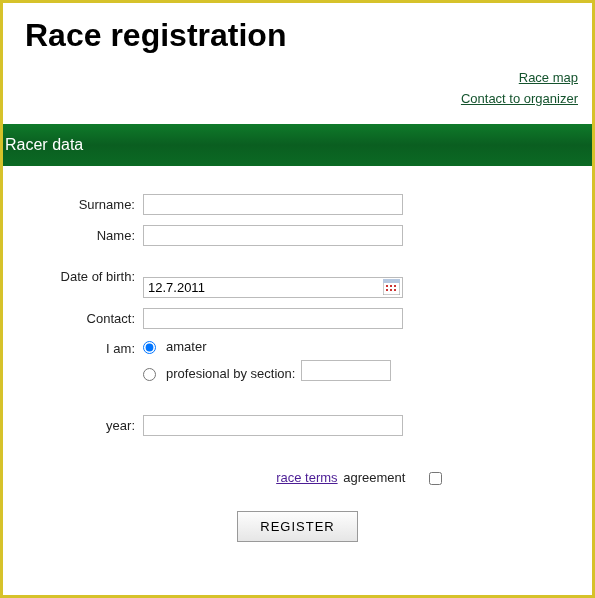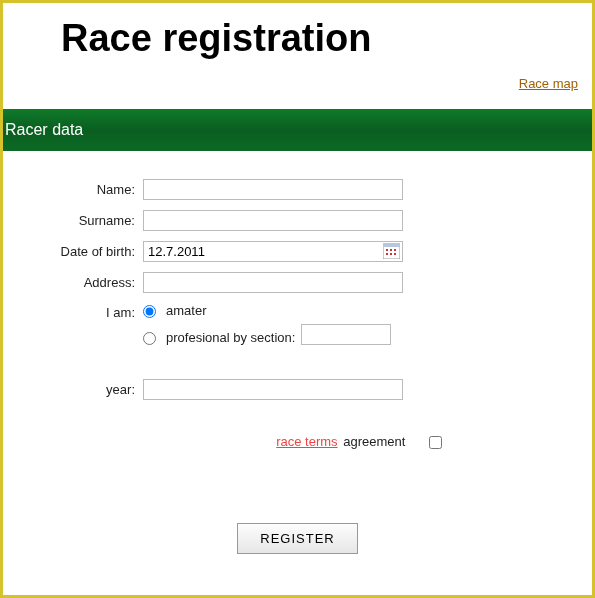--- a/index.html
+++ b/index.html
@@ -10,33 +10,32 @@
     height: 598px;
     overflow: hidden;
   }
   .frame {
     border: 3px solid #d6c22a;
     width: 595px;
     height: 598px;
     padding: 0;
   }
   .page-title {
-    font-size: 38px;
+    font-size: 32px;
     font-weight: bold;
     padding: 14px 8px 8px 22px;
-    margin-left: 36px;
   }
   .top-links {
     text-align: right;
     padding: 6px 14px 14px 0;
     font-size: 13px;
     line-height: 1.6;
   }
   .top-links a {
-    color: #a16207;
+    color: #14532d;
     text-decoration: underline;
     display: block;
   }
   .section-header {
     background: linear-gradient(to bottom, #0f7a2a 0%, #0a5e20 50%, #0b6a24 100%);
     color: #fff;
     font-size: 16px;
     padding: 12px 2px;
   }
   .form-area {
@@ -62,20 +61,21 @@
     height: 21px;
     padding: 1px 4px;
     font-size: 13px;
     background: #fff;
   }
   .w260 { width: 260px; }
   .dob-wrap {
     position: relative;
     width: 260px;
     display: inline-block;
+    margin-top: 21px;
   }
   .dob-wrap input { width: 260px; }
   .cal-icon {
     position: absolute;
     right: 3px;
     top: 2px;
     width: 17px;
     height: 16px;
     pointer-events: auto;
   }
@@ -92,59 +92,59 @@
     margin-left: 6px;
     padding: 1px 4px;
     font-size: 13px;
   }
   .gap { height: 18px; }
   .terms-row {
     text-align: right;
     padding: 24px 150px 0 0;
     font-size: 13px;
   }
-  .terms-row a { color: #ef4444; }
+  .terms-row a { color: #4c1d95; }
   .terms-row .agree { text-decoration: none; margin: 0 20px 0 2px; }
   .terms-row input[type="checkbox"] { vertical-align: middle; }
   .submit-row {
     text-align: center;
     padding: 26px 0 0 0;
   }
   .register-btn {
     border: 1px solid #999;
     background: linear-gradient(to bottom, #fdfdfd, #e6e6e6);
     padding: 7px 22px;
     font-size: 13px;
     letter-spacing: 1px;
     cursor: pointer;
-    margin-top: 48px;
   }
 </style>
 </head>
 <body>
 
 <div class="frame">
 
   <h1 class="page-title">Race registration</h1>
 
   <div class="top-links">
     <a href="#">Race map</a>
+    <a href="#">Contact to organizer</a>
   </div>
 
   <div class="section-header">Racer data</div>
 
   <div class="form-area">
 
     <div class="form-row">
+      <div class="form-label">Surname:</div>
+      <div class="form-control"><input type="text" class="w260" style=""></div>
+    </div>
+
+    <div class="form-row">
       <div class="form-label">Name:</div>
-      <div class="form-control"><input type="text" class="w260" style=""></div>
-    </div>
-
-    <div class="form-row">
-      <div class="form-label">Surname:</div>
       <div class="form-control"><input type="text" class="w260" style=""></div>
     </div>
 
     <div class="form-row">
       <div class="form-label">Date of birth:</div>
       <div class="form-control">
         <span class="dob-wrap">
           <input type="text" value="12.7.2011" style="">
           <span class="cal-icon">
             <svg width="17" height="16" viewBox="0 0 17 16">
@@ -156,21 +156,21 @@
               <rect x="3" y="10" width="2" height="2" fill="#c33"></rect>
               <rect x="7" y="10" width="2" height="2" fill="#c33"></rect>
               <rect x="11" y="10" width="2" height="2" fill="#c33"></rect>
             </svg>
           </span>
         </span>
       </div>
     </div>
 
     <div class="form-row">
-      <div class="form-label">Address:</div>
+      <div class="form-label">Contact:</div>
       <div class="form-control"><input type="text" class="w260" style=""></div>
     </div>
 
     <div class="form-row" style="align-items:flex-start">
       <div class="form-label" style="padding-top:2px">I am:</div>
       <div class="form-control">
         <div class="radio-row">
           <input type="radio" name="iam" checked="" style="">
           <span>amater</span>
         </div>

